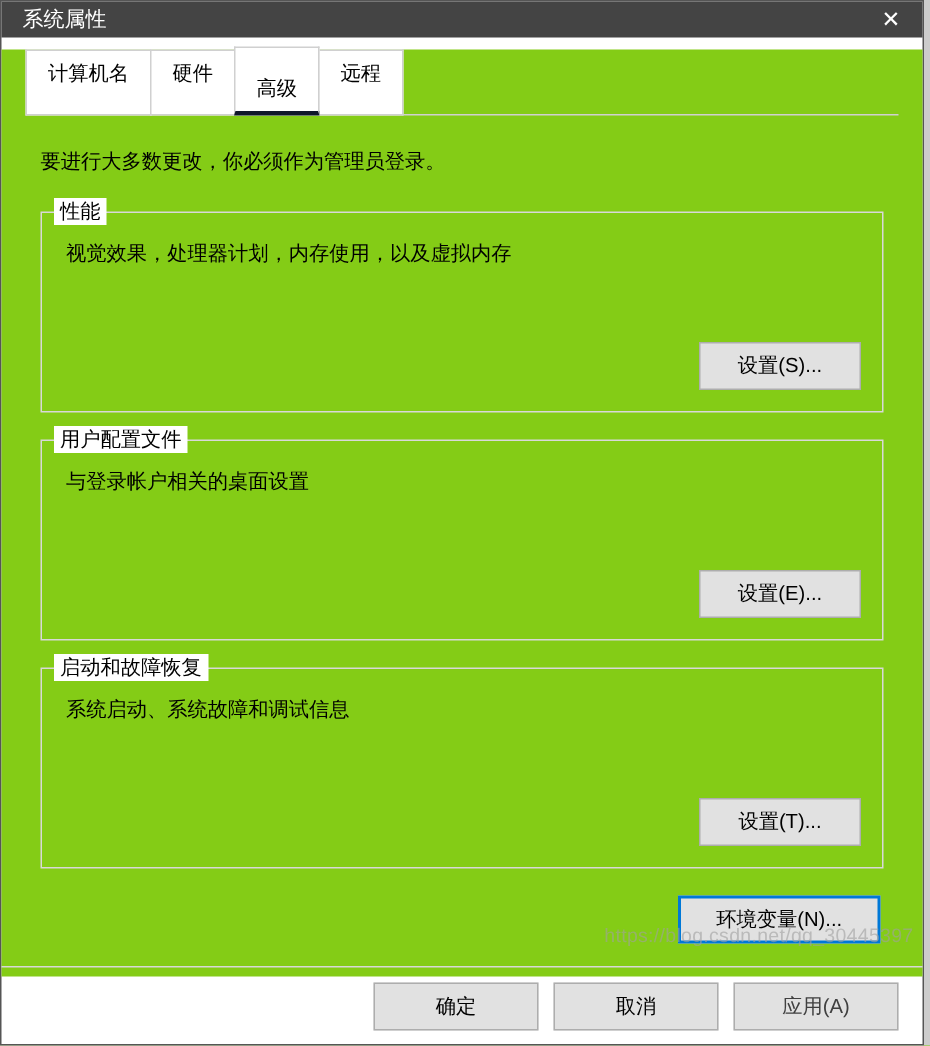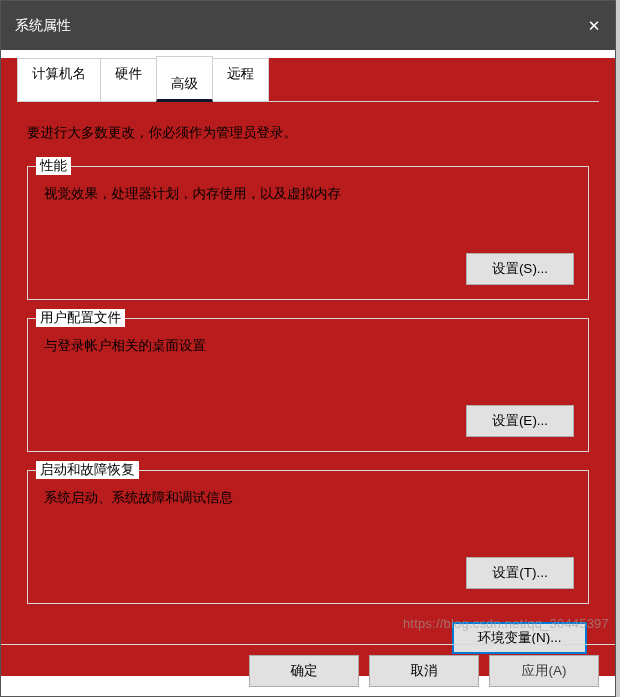--- a/index.html
+++ b/index.html
@@ -1,21 +1,21 @@
 <!DOCTYPE html>
 <html><head>
   <meta charset="utf-8">
   <style>
     * { box-sizing: border-box; margin: 0; padding: 0; font-family: "Microsoft YaHei", "Segoe UI", sans-serif; }
     body { width: 620px; height: 697px; background: #ccc; overflow: hidden; }
     .window { width: 616px; height: 697px; background: #fff; border: 1px solid #555; position: relative; }
-    .titlebar { height: 49px; background: #444; color: #fff; display: flex; align-items: center; padding: 0 14px; justify-content: space-between; }
+    .titlebar { height: 24px; background: #444; color: #fff; display: flex; align-items: center; padding: 0 14px; justify-content: space-between; }
     .titlebar-text { font-size: 14px; }
     .close-btn { width: 42px; height: 38px; display: flex; align-items: center; justify-content: center; cursor: pointer; font-size: 15px; margin-right: -14px; }
-    .content { padding: 0; background: #b91c1c; }
+    .content { padding: 0; background: #84cc16; }
     .tabs-row { display: flex; margin: 8px 0 0 16px; position: relative; }
     .tab { padding: 6px 14px; font-size: 13.5px; color: #000; border: 1px solid #d0d0d0; border-bottom: none; background: #fff; cursor: pointer; position: relative; margin-right: -1px; }
     .tab.active { border-bottom: 3px solid #0f172a; z-index: 2; margin-top: -2px; padding-top: 18px; }
     .tab-underline { position: absolute; bottom: 0; left: 16px; right: 16px; height: 1px; background: #d0d0d0; }
     .panel { padding: 22px 26px 10px 26px; }
     .admin-note { font-size: 13.5px; margin-bottom: 24px; }
     .groupbox { position: relative; border: 1px solid #d8d8d8; margin-bottom: 18px; padding: 18px 14px 14px 14px; }
     .groupbox-title { position: absolute; top: -10px; left: 8px; background: #fff; padding: 0 4px; font-size: 13.5px; }
     .groupbox-desc { font-size: 13.5px; margin-bottom: 50px; padding-left: 2px; }
     .btn-row { display: flex; justify-content: flex-end; }

